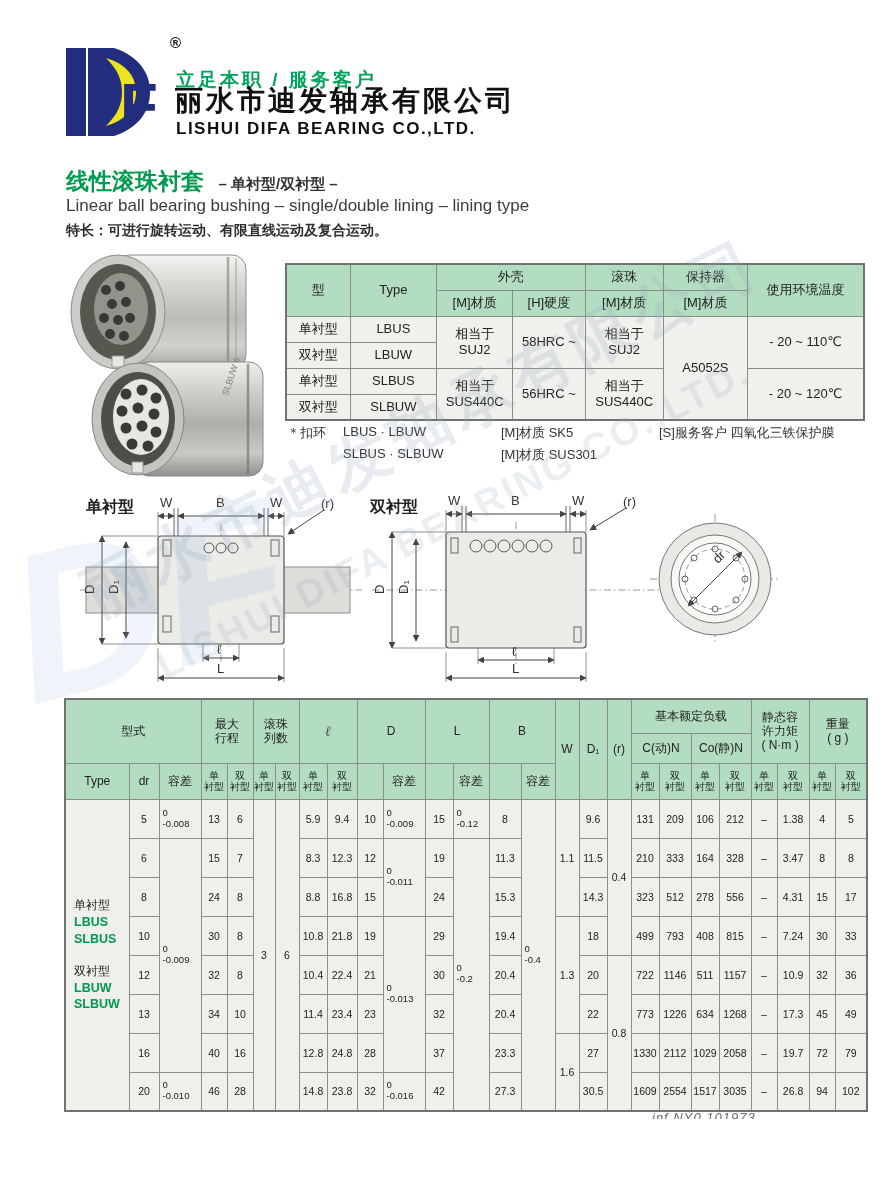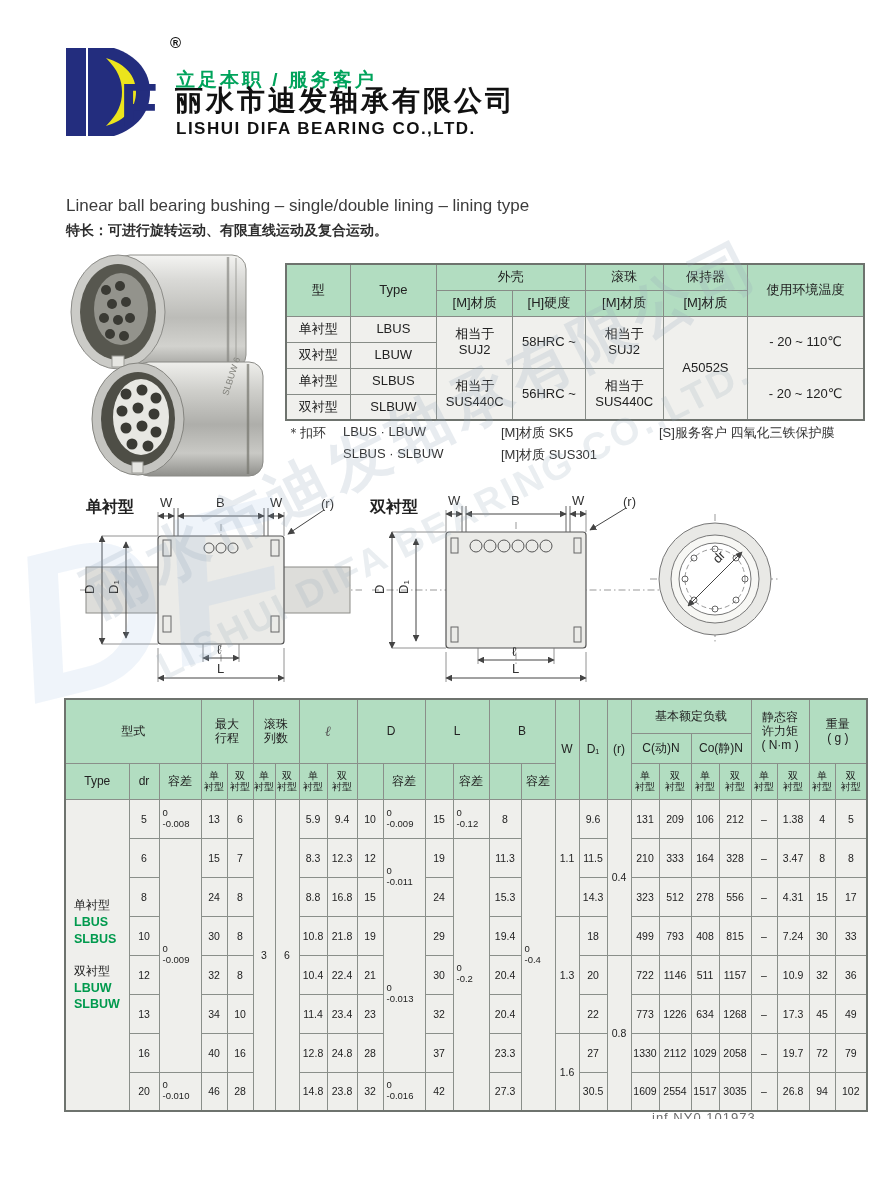--- a/index.html
+++ b/index.html
@@ -74,20 +74,24 @@
     <rect x="2" y="6" width="20" height="88" fill="#232d7e"></rect>
     <path d="M24,6 L50,6 C74,14 86,30 86,50 C86,70 74,86 50,94 L24,94 Z" fill="#232d7e"></path>
     <path d="M42,16 C62,22 72,34 72,50 C72,66 62,78 42,84 C54,72 58,62 58,50 C58,38 54,28 42,16 Z" fill="#ece41c"></path>
     <text x="56" y="84" font-size="62" font-weight="bold" fill="#232d7e" font-family="Liberation Sans, sans-serif">F</text>
   </svg>
   <div class="abs reg" style="left:170px;top:34px;">®</div>
   <div class="abs slogan" style="left:176px;top:67px;">立足本职 / 服务客户</div>
   <div class="abs company-cn" style="left:175px;top:82px;">丽水市迪发轴承有限公司</div>
   <div class="abs company-en" style="left:176px;top:119px;">LISHUI DIFA BEARING CO.,LTD.</div>
 
+  <div class="abs" style="left:66px;top:166px;">
+    <span class="title-cn">线性滚珠衬套</span>
+    <span class="title-suffix">– 单衬型/双衬型 –</span>
+  </div>
   <div class="abs features" style="left:66px;top:222px;">特长：可进行旋转运动、有限直线运动及复合运动。</div>
   <div class="abs title-en" style="left:66px;top:196px;">Linear ball bearing bushing – single/double lining – lining type</div>
 
   <svg class="abs" style="left:58px;top:248px;" width="200" height="130" viewBox="0 0 200 130">
     <defs>
       <linearGradient id="met1" x1="0" y1="0" x2="0" y2="1">
         <stop offset="0" stop-color="#f4f4f2"></stop>
           <stop offset="0.22" stop-color="#d9d9d6"></stop>
         <stop offset="0.55" stop-color="#bcbcb8"></stop>
           <stop offset="0.8" stop-color="#d2d2ce"></stop>
@@ -658,15 +662,15 @@
           <td>94</td>
           <td>102</td>
         </tr>
       </tbody>
   </table>
 
   <div class="abs wm wm-df" style="left:10px;top:480px;">DF</div>
   <div class="abs wm wm1" style="left:70px;top:560px;">丽水市迪发轴承有限公司</div>
   <div class="abs wm wm2" style="left:150px;top:650px;">LISHUI DIFA BEARING CO.,LTD.</div>
 
-  <div class="abs footer-ref" style="left:652px;top:1110px;width:180px;">inf NY0 101973</div>
+  <div class="abs footer-ref" style="left:652px;top:1110px;width:180px;font-style:italic;">inf NY0 101973</div>
 
 </div>
 
 </body></html>

